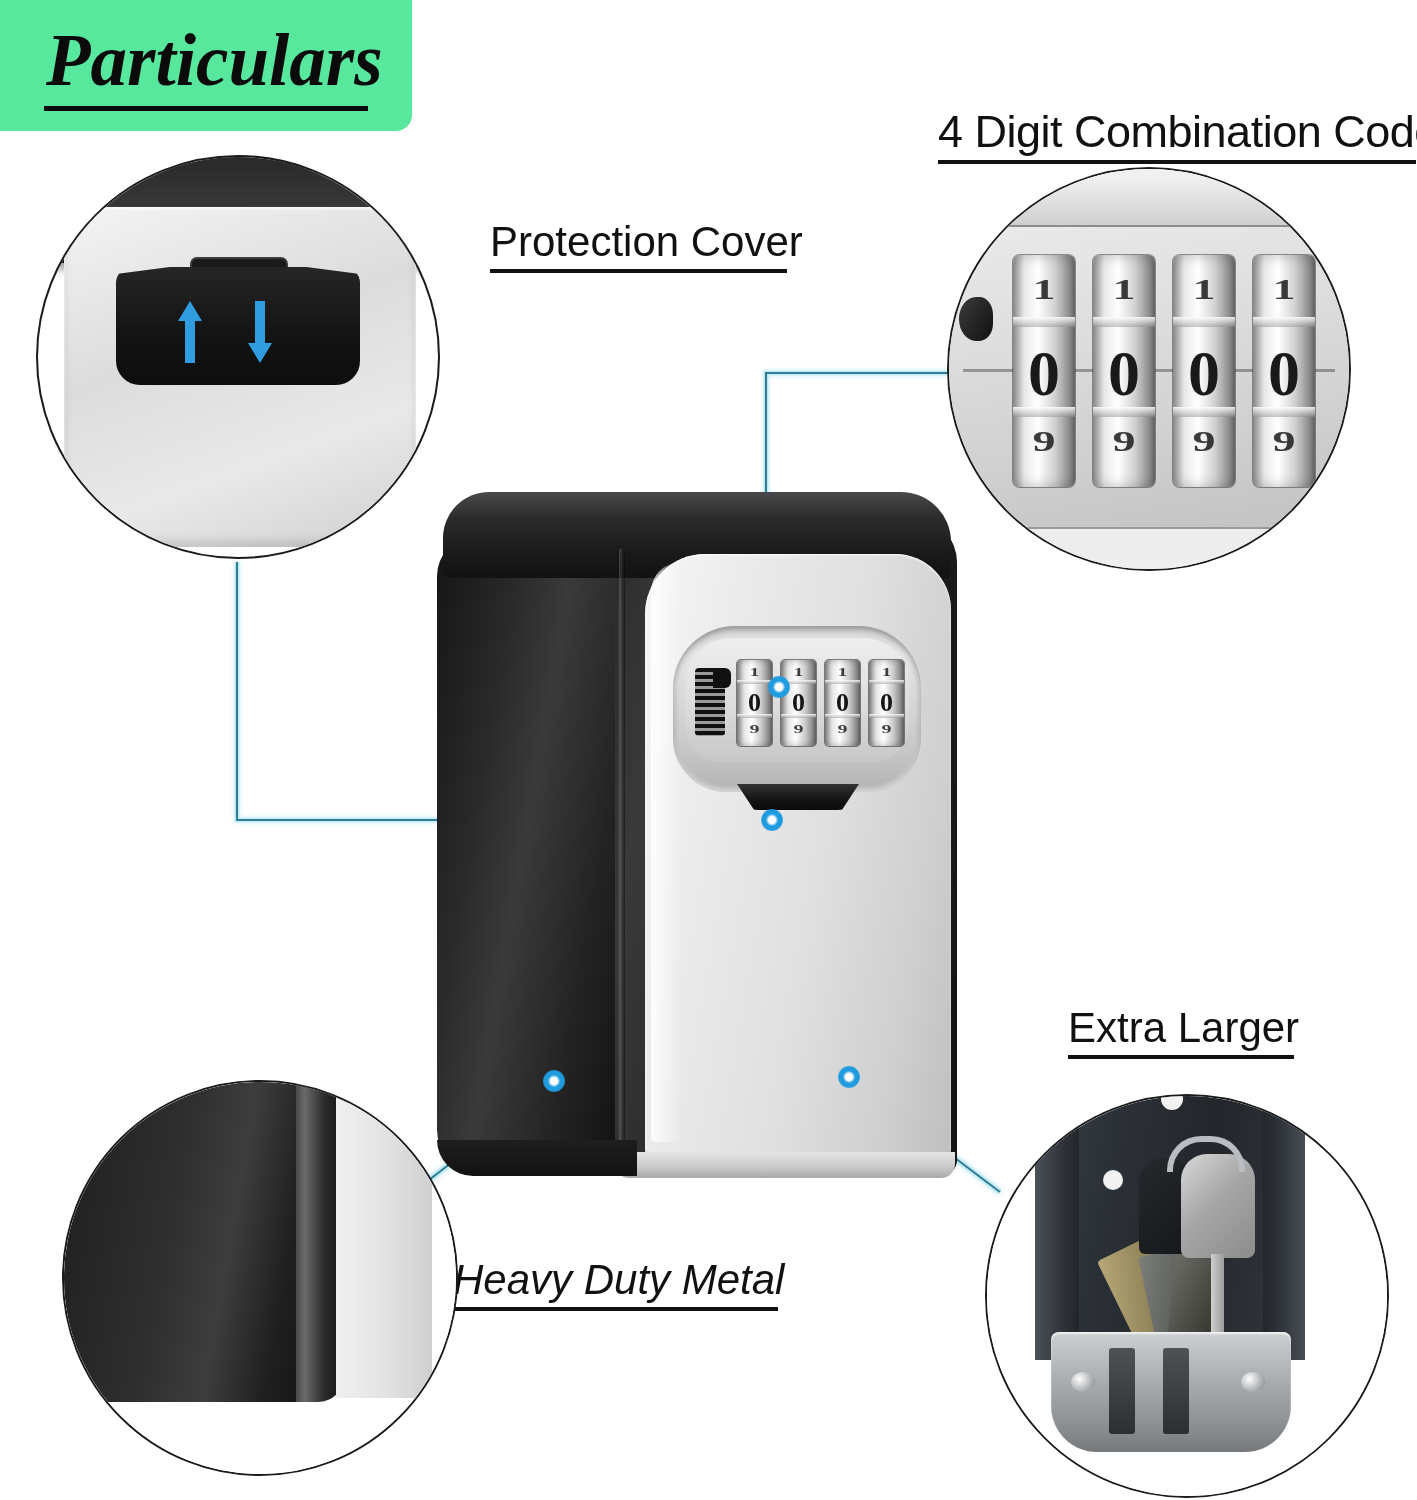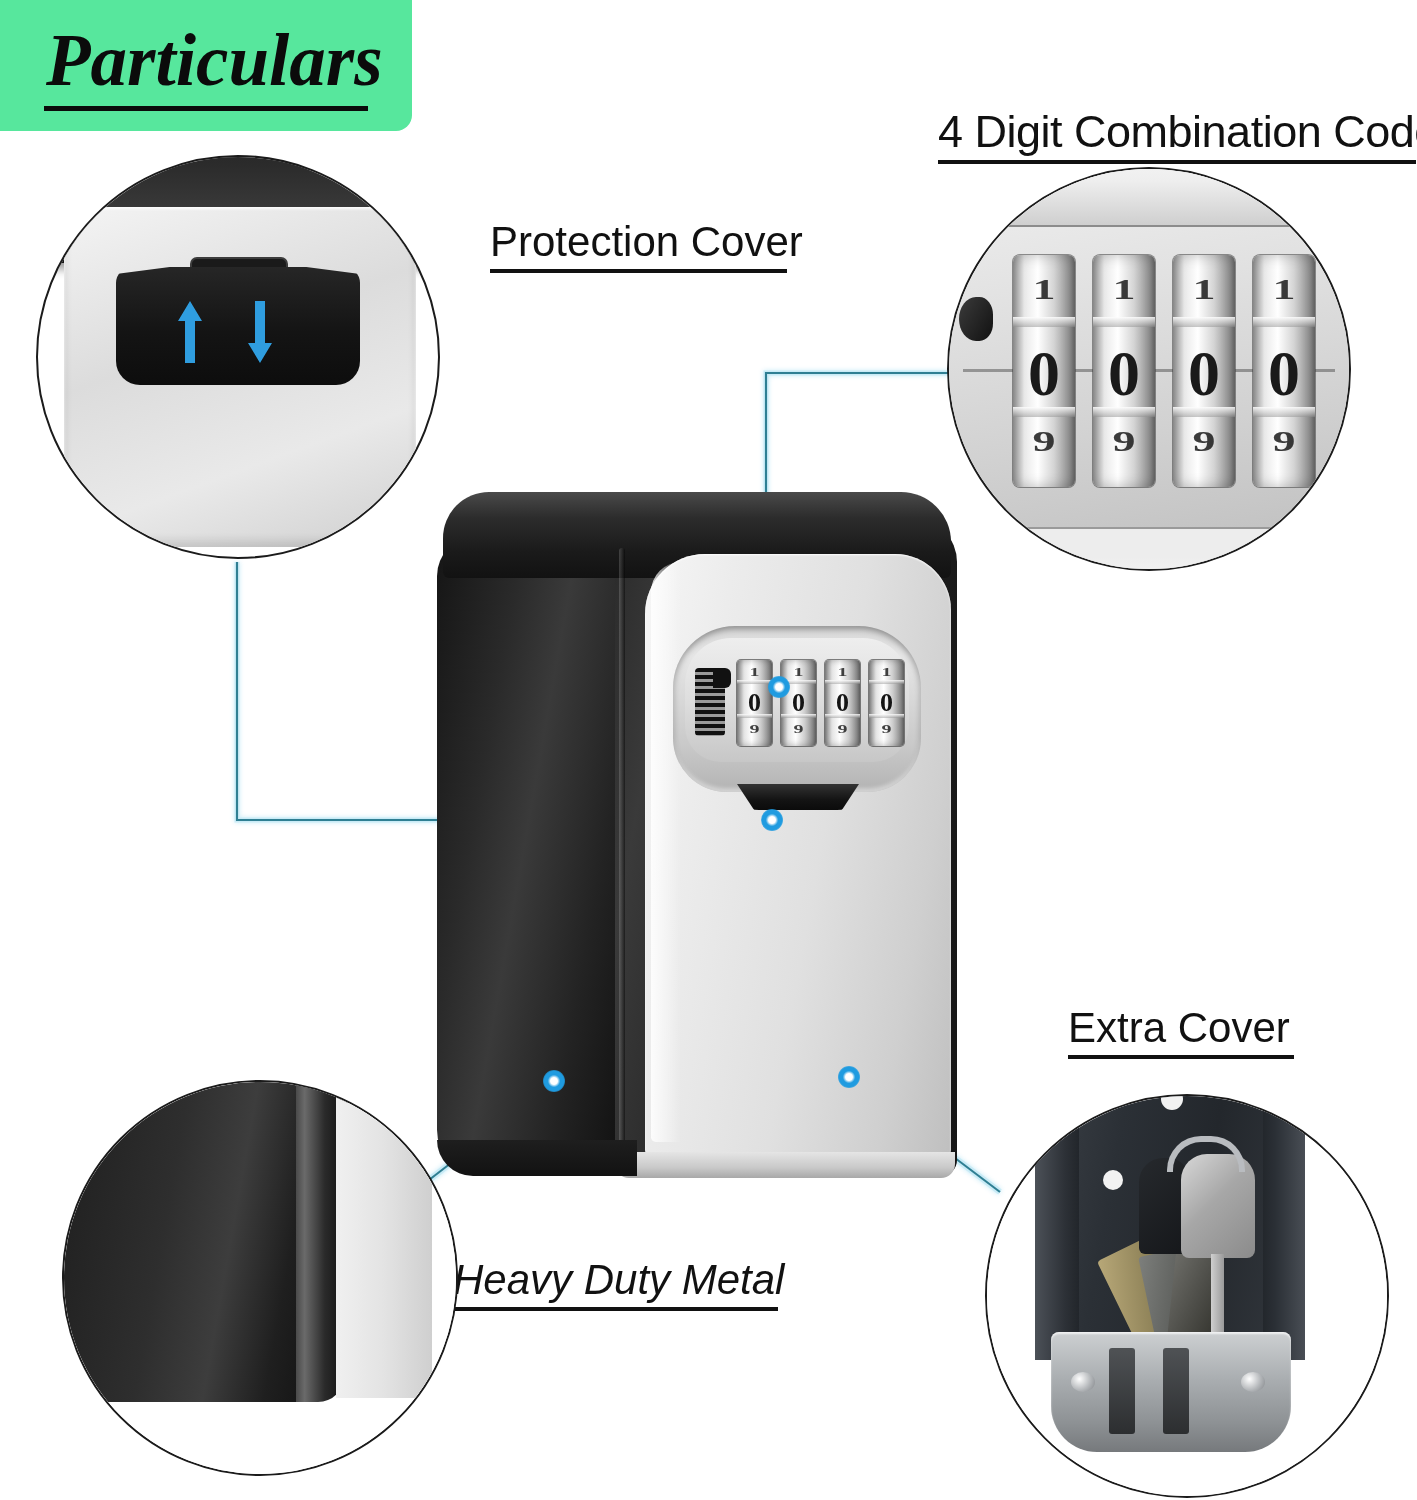--- a/index.html
+++ b/index.html
@@ -499,21 +499,21 @@
     <span class="txt">4 Digit Combination Code</span>
     <span class="rule"></span>
   </div>
 
   <div class="callout-label" id="lbl-protection">
     <span class="txt">Protection Cover</span>
     <span class="rule"></span>
   </div>
 
   <div class="callout-label" id="lbl-extra">
-    <span class="txt">Extra Cover</span>
+    <span class="txt">Extra Larger</span>
     <span class="rule"></span>
   </div>
 
   <div class="callout-label" id="lbl-heavy">
     <span class="txt">Heavy Duty Metal</span>
     <span class="rule"></span>
   </div>
 
   <div class="inset" id="inset-protection">
     <div id="ip-blackrim"></div>

